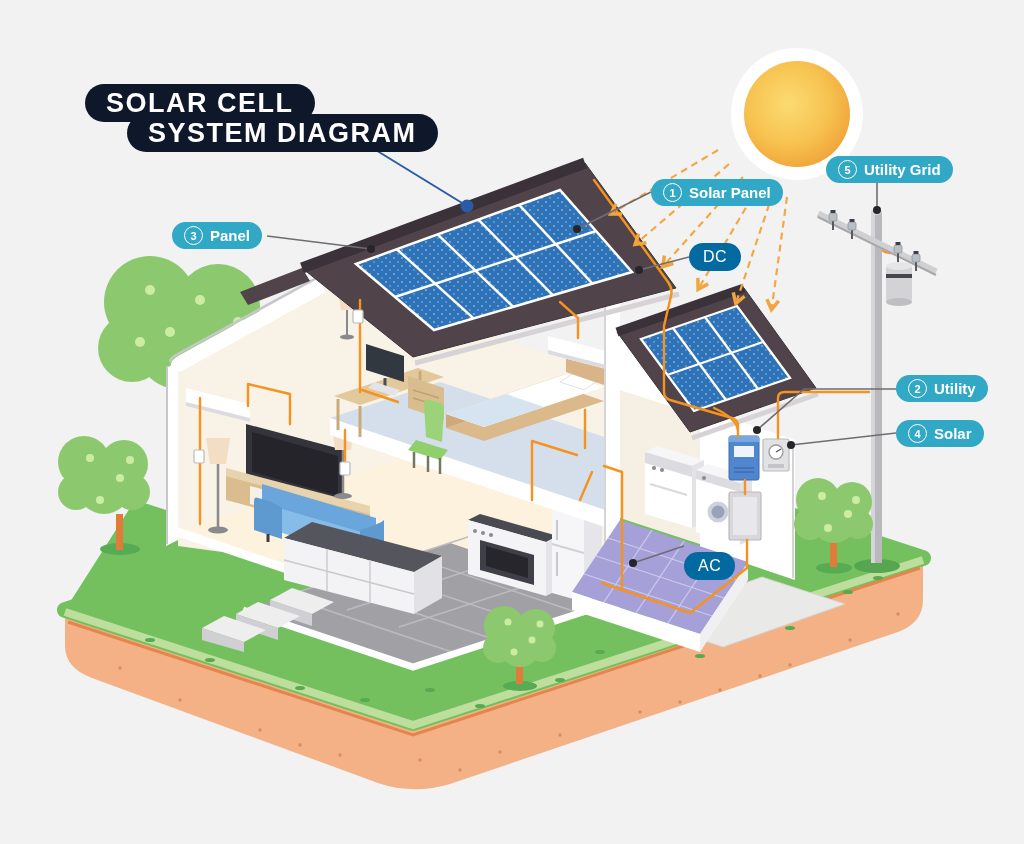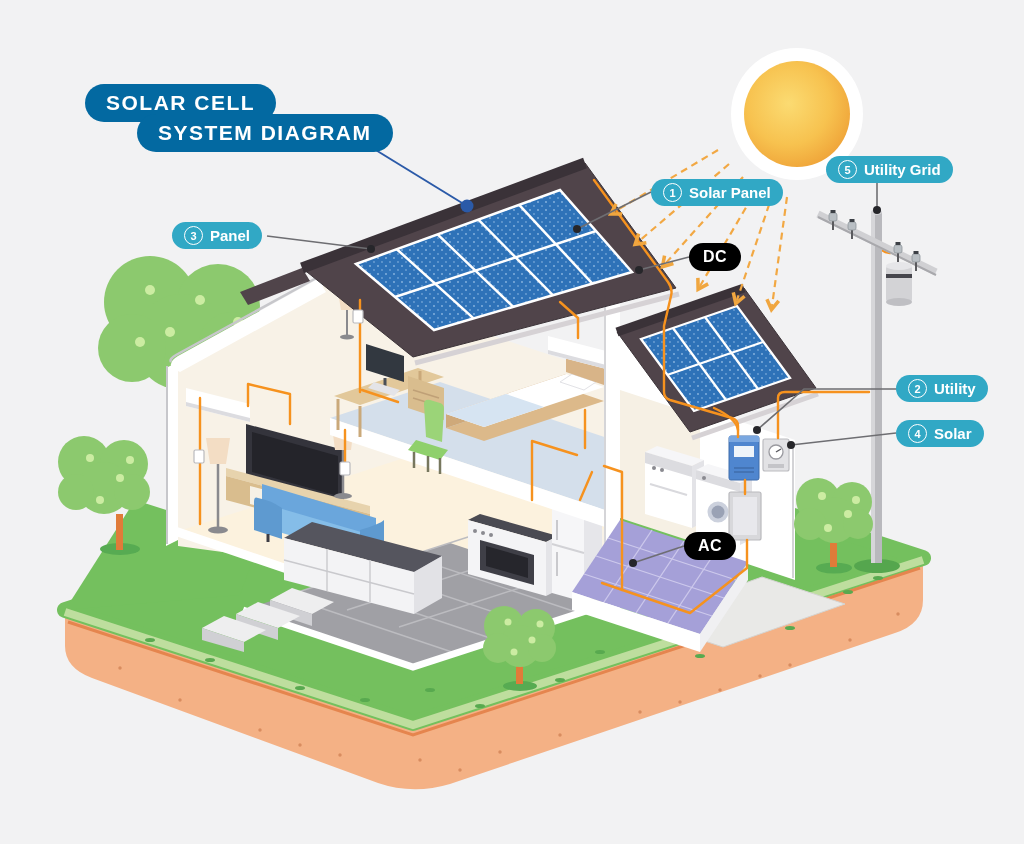--- a/index.html
+++ b/index.html
@@ -5,24 +5,24 @@
   html,body{margin:0;padding:0;background:#e9e9ea;}
   #stage{position:relative;width:1024px;height:844px;background:#f2f2f3;overflow:hidden;
          font-family:"Liberation Sans",sans-serif;}
   #scene{position:absolute;left:0;top:0;}
   .pill{position:absolute;height:27px;border-radius:14px;display:flex;align-items:center;
         gap:7px;padding:0 12px;color:#fff;font-weight:bold;font-size:15px;z-index:5;
         background:#31a8c5;white-space:nowrap;}
   .pill .num{width:17px;height:17px;border:1.6px solid #fff;border-radius:50%;
         font-size:11px;display:flex;align-items:center;justify-content:center;flex:0 0 auto;}
   .badge{position:absolute;height:28px;border-radius:14px;display:flex;align-items:center;
-        justify-content:center;padding:0 14px;color:#fff;font-weight:bold;font-size:16px;
-        z-index:5;background:#000000;letter-spacing:.5px;}
-  .title-pill{position:absolute;height:38px;border-radius:19px;background:#0369a1;color:#fff;
-        font-weight:bold;font-size:21px;letter-spacing:1.5px;display:flex;align-items:center;
+        justify-content:center;padding:0 14px;color:#fff;font-weight:normal;font-size:16px;
+        z-index:5;background:#0369a1;letter-spacing:.5px;}
+  .title-pill{position:absolute;height:38px;border-radius:19px;background:#0f172a;color:#fff;
+        font-weight:bold;font-size:27px;letter-spacing:1.5px;display:flex;align-items:center;
         padding:0 21px;z-index:6;white-space:nowrap;}
 </style>
 </head>
 <body>
 
 <div id="stage">
 
 <svg id="scene" width="1024" height="844" viewBox="0 0 1024 844">
   <defs>
     <radialGradient id="sunGrad" cx="42%" cy="40%" r="65%">
@@ -493,21 +493,21 @@
         <circle cx="791" cy="445" r="4"></circle>
     <circle cx="633" cy="563" r="4"></circle>
   </g>
   <g>
     <line x1="348" y1="133" x2="467" y2="206" stroke="#2b5aa8" stroke-width="2"></line>
     <circle cx="467" cy="206" r="6.5" fill="#2b5aa8"></circle>
   </g>
 </svg>
 
 <div class="title-pill" style="left:85px;top:84px">SOLAR CELL</div>
-<div class="title-pill" style="left:137px;top:114px">SYSTEM DIAGRAM</div>
+<div class="title-pill" style="left:127px;top:114px">SYSTEM DIAGRAM</div>
 
 <div class="pill" style="left:651px;top:179px">
   <span class="num">1</span>
   <span>Solar Panel</span>
 </div>
 <div class="pill" style="left:896px;top:375px">
   <span class="num">2</span>
   <span>Utility</span>
 </div>
 <div class="pill" style="left:172px;top:222px">
@@ -517,15 +517,15 @@
 <div class="pill" style="left:896px;top:420px">
   <span class="num">4</span>
   <span>Solar</span>
 </div>
 <div class="pill" style="left:826px;top:156px">
   <span class="num">5</span>
   <span>Utility Grid</span>
 </div>
 
 <div class="badge" style="left:689px;top:243px">DC</div>
-<div class="badge" style="left:684px;top:532px">AC</div>
+<div class="badge" style="left:684px;top:552px">AC</div>
 
 </div>
 
 </body></html>

